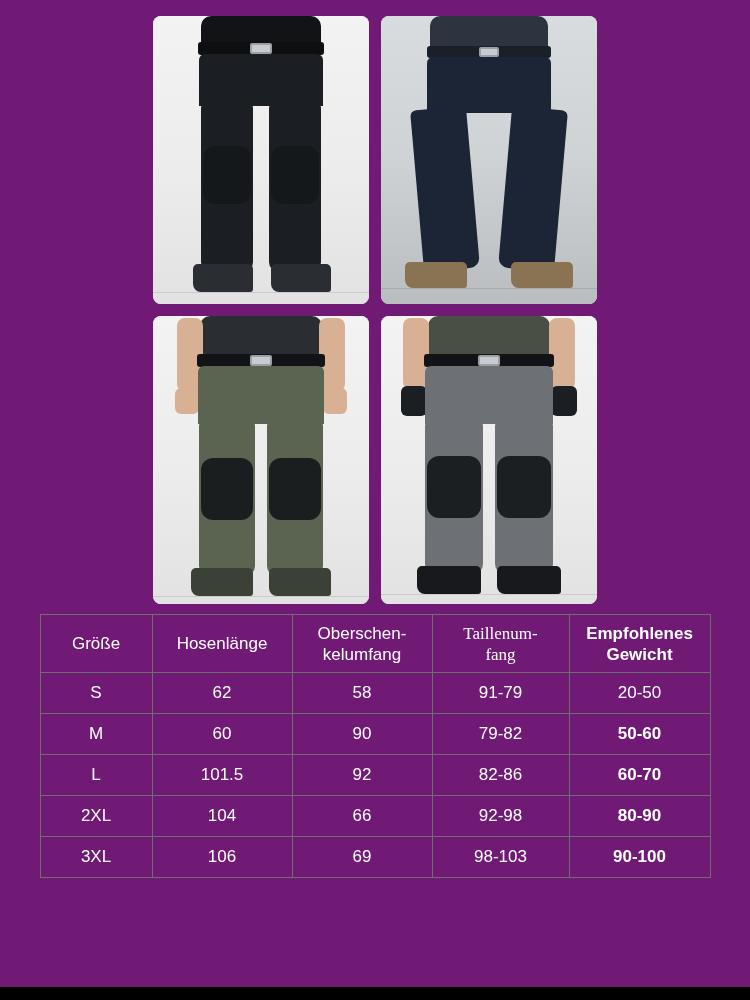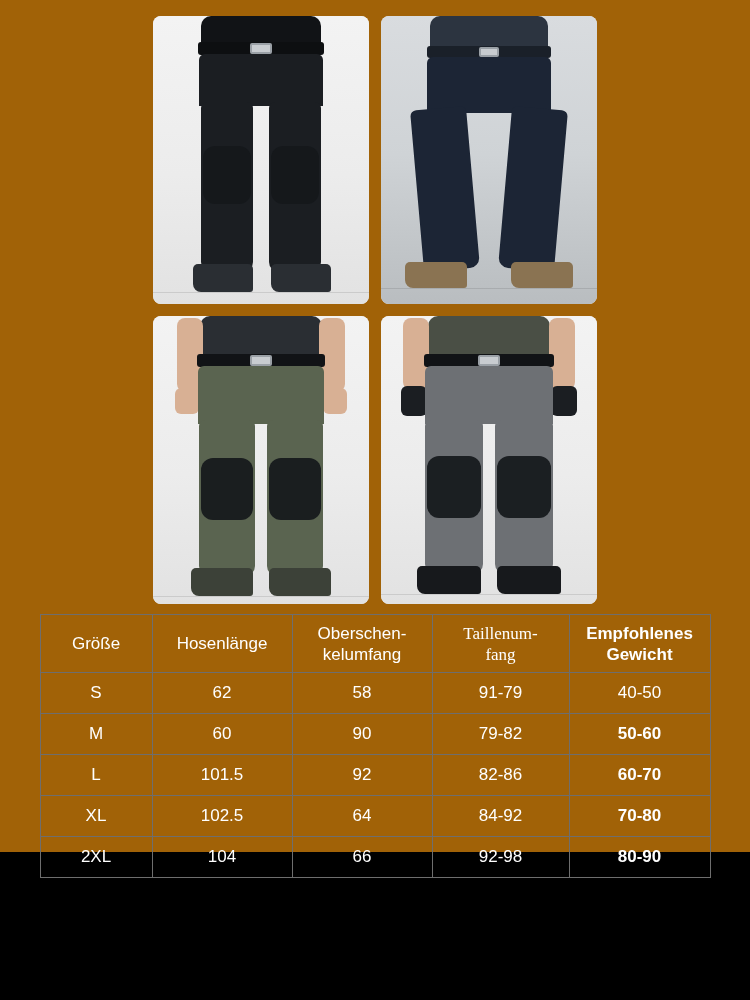--- a/index.html
+++ b/index.html
@@ -6,22 +6,22 @@
   html, body {
     width: 750px;
     height: 1000px;
     background: #000;
     font-family: "Liberation Sans", sans-serif;
     overflow: hidden;
   }
   .page {
     position: relative;
     width: 750px;
-    height: 852px;
-    background: #a16207;
+    height: 987px;
+    background: #701a75;
   }
 
   
   .gallery {
     display: grid;
     grid-template-columns: 216px 216px;
     grid-template-rows: 288px 288px;
     gap: 12px;
     justify-content: center;
     padding-top: 16px;
@@ -271,48 +271,48 @@
             <span>Gewicht</span>
           </th>
         </tr>
       </thead>
       <tbody>
         <tr>
           <td>S</td>
           <td>62</td>
           <td>58</td>
           <td>91-79</td>
-          <td>40-50</td>
+          <td>20-50</td>
         </tr>
         <tr>
           <td>M</td>
           <td>60</td>
           <td>90</td>
           <td>79-82</td>
           <td class="bold">50-60</td>
         </tr>
         <tr>
           <td>L</td>
           <td>101.5</td>
           <td>92</td>
           <td>82-86</td>
           <td class="bold">60-70</td>
         </tr>
         <tr>
-          <td>XL</td>
-          <td>102.5</td>
-          <td>64</td>
-          <td>84-92</td>
-          <td class="bold">70-80</td>
-        </tr>
-        <tr>
           <td>2XL</td>
           <td>104</td>
           <td>66</td>
           <td>92-98</td>
           <td class="bold">80-90</td>
         </tr>
+        <tr>
+          <td>3XL</td>
+          <td>106</td>
+          <td>69</td>
+          <td>98-103</td>
+          <td class="bold">90-100</td>
+        </tr>
       </tbody>
     </table>
 
   </div>
 
 </div>
 
 </body></html>

